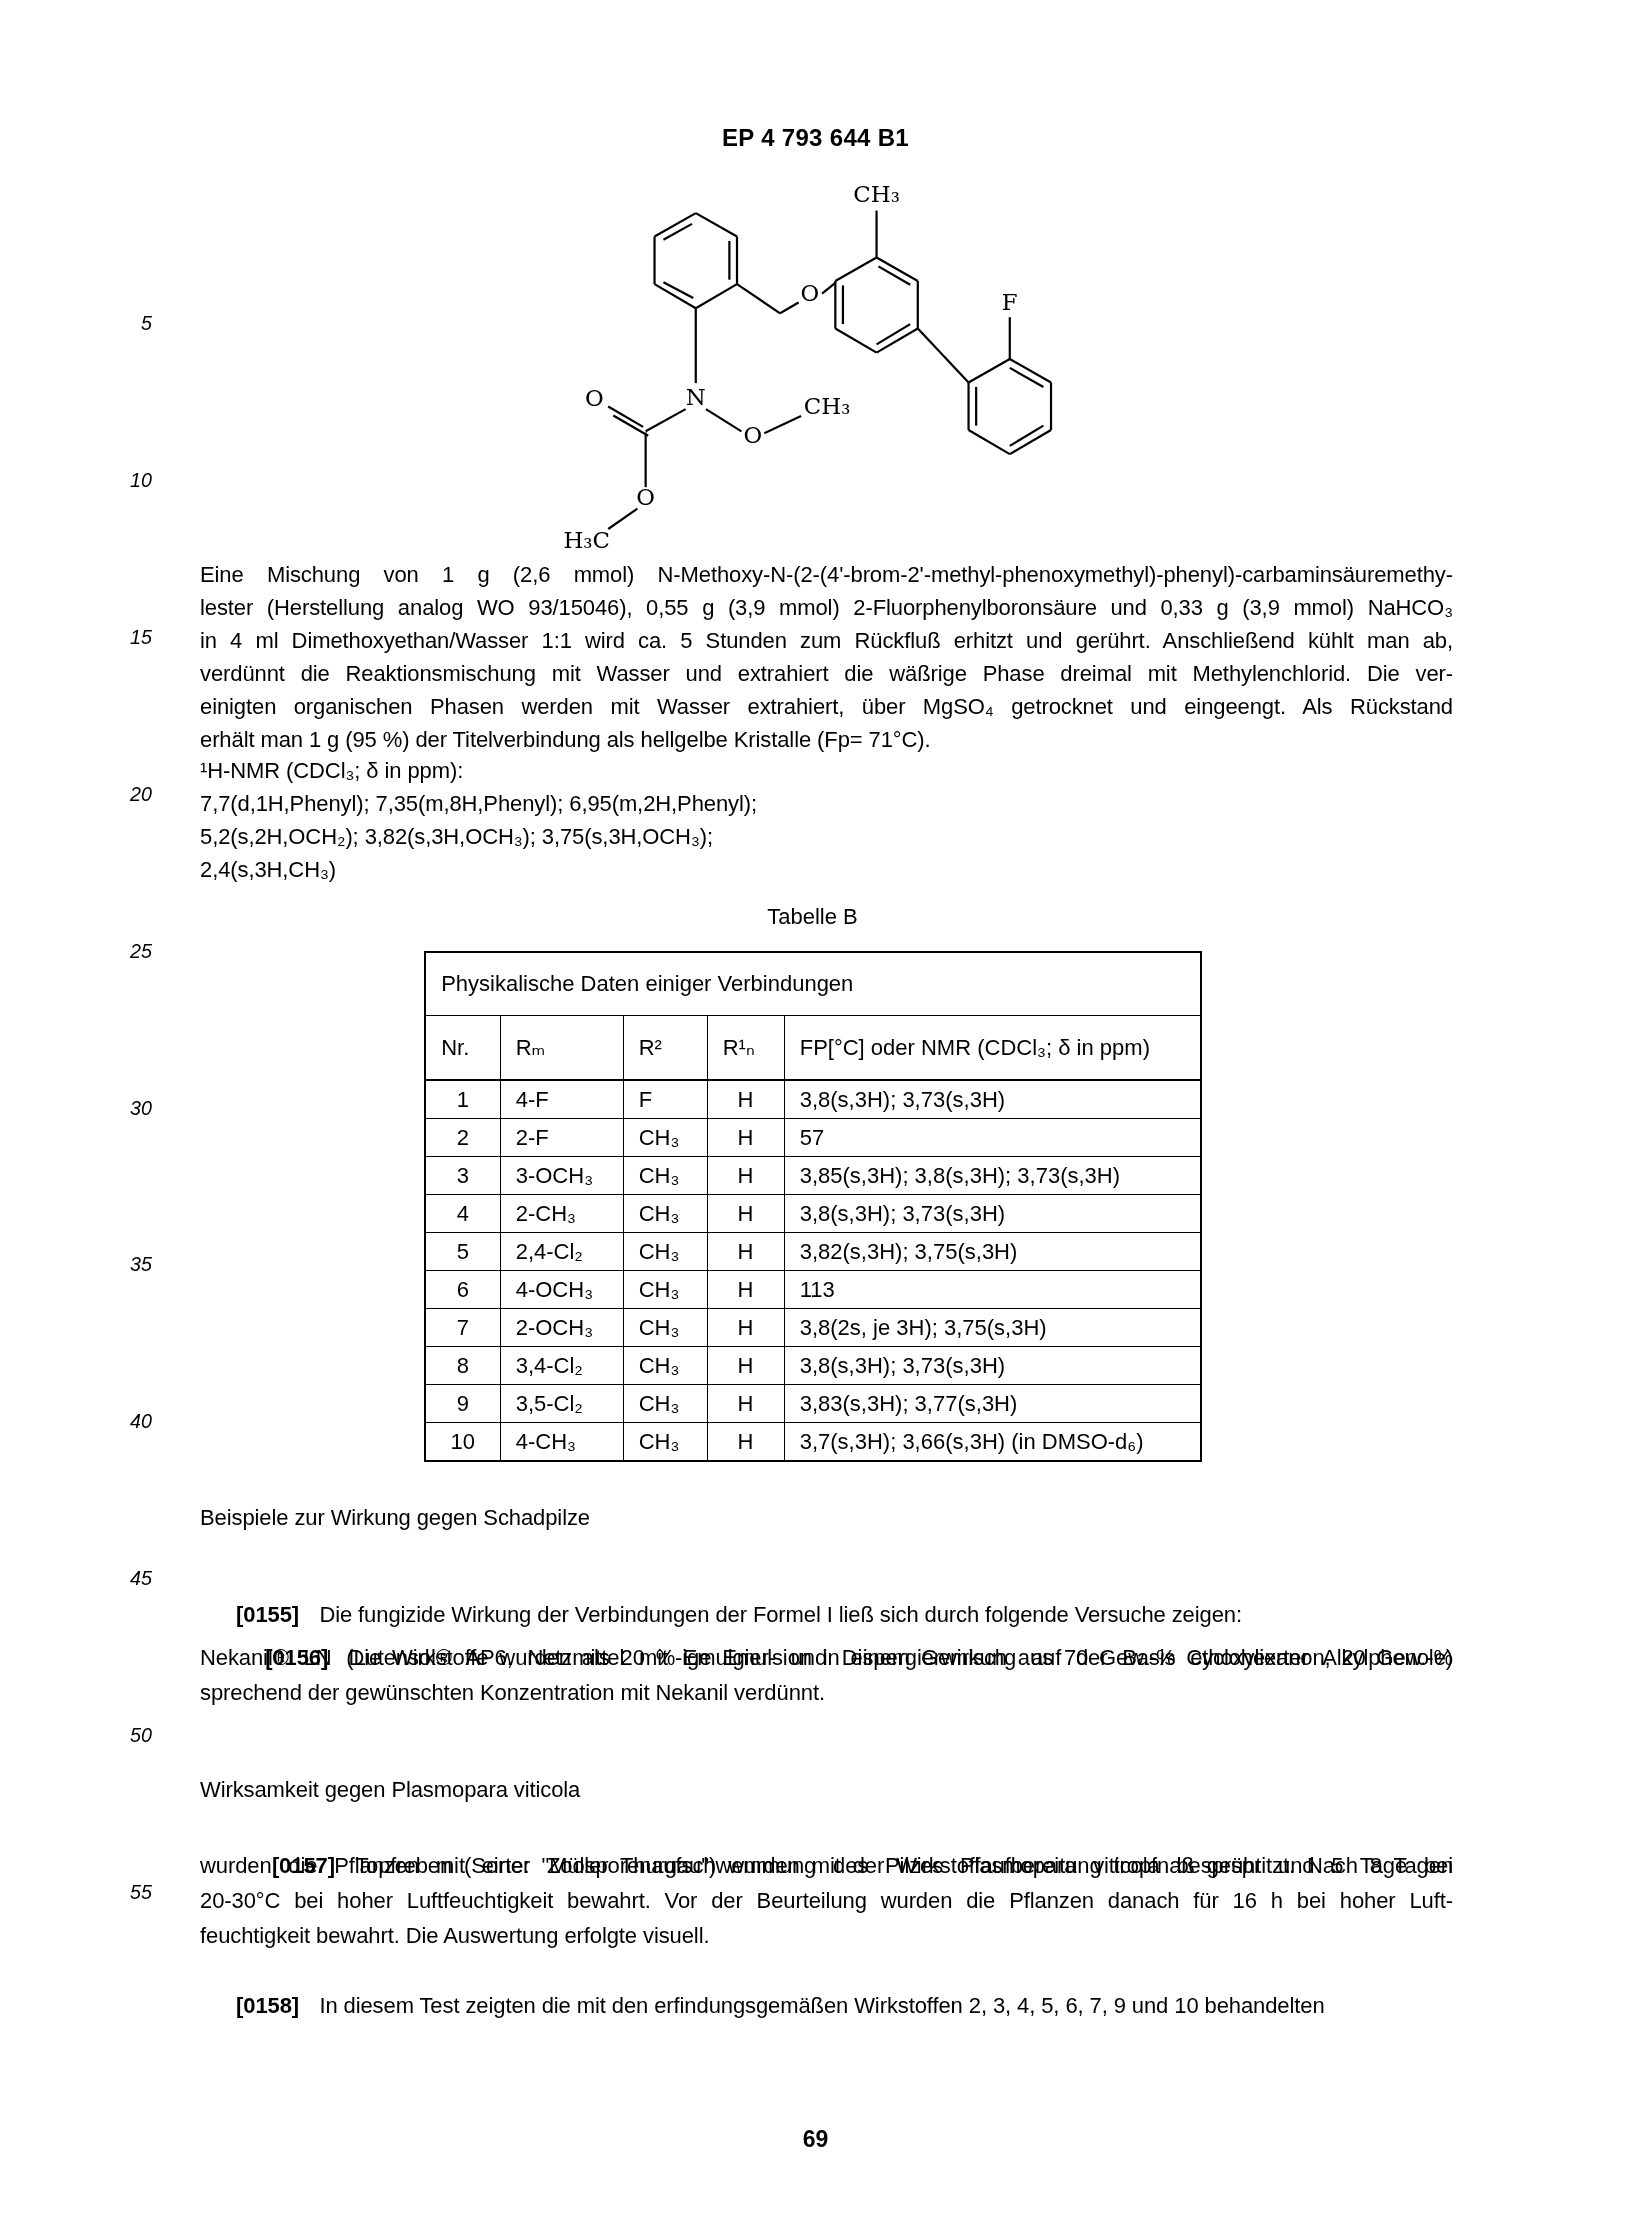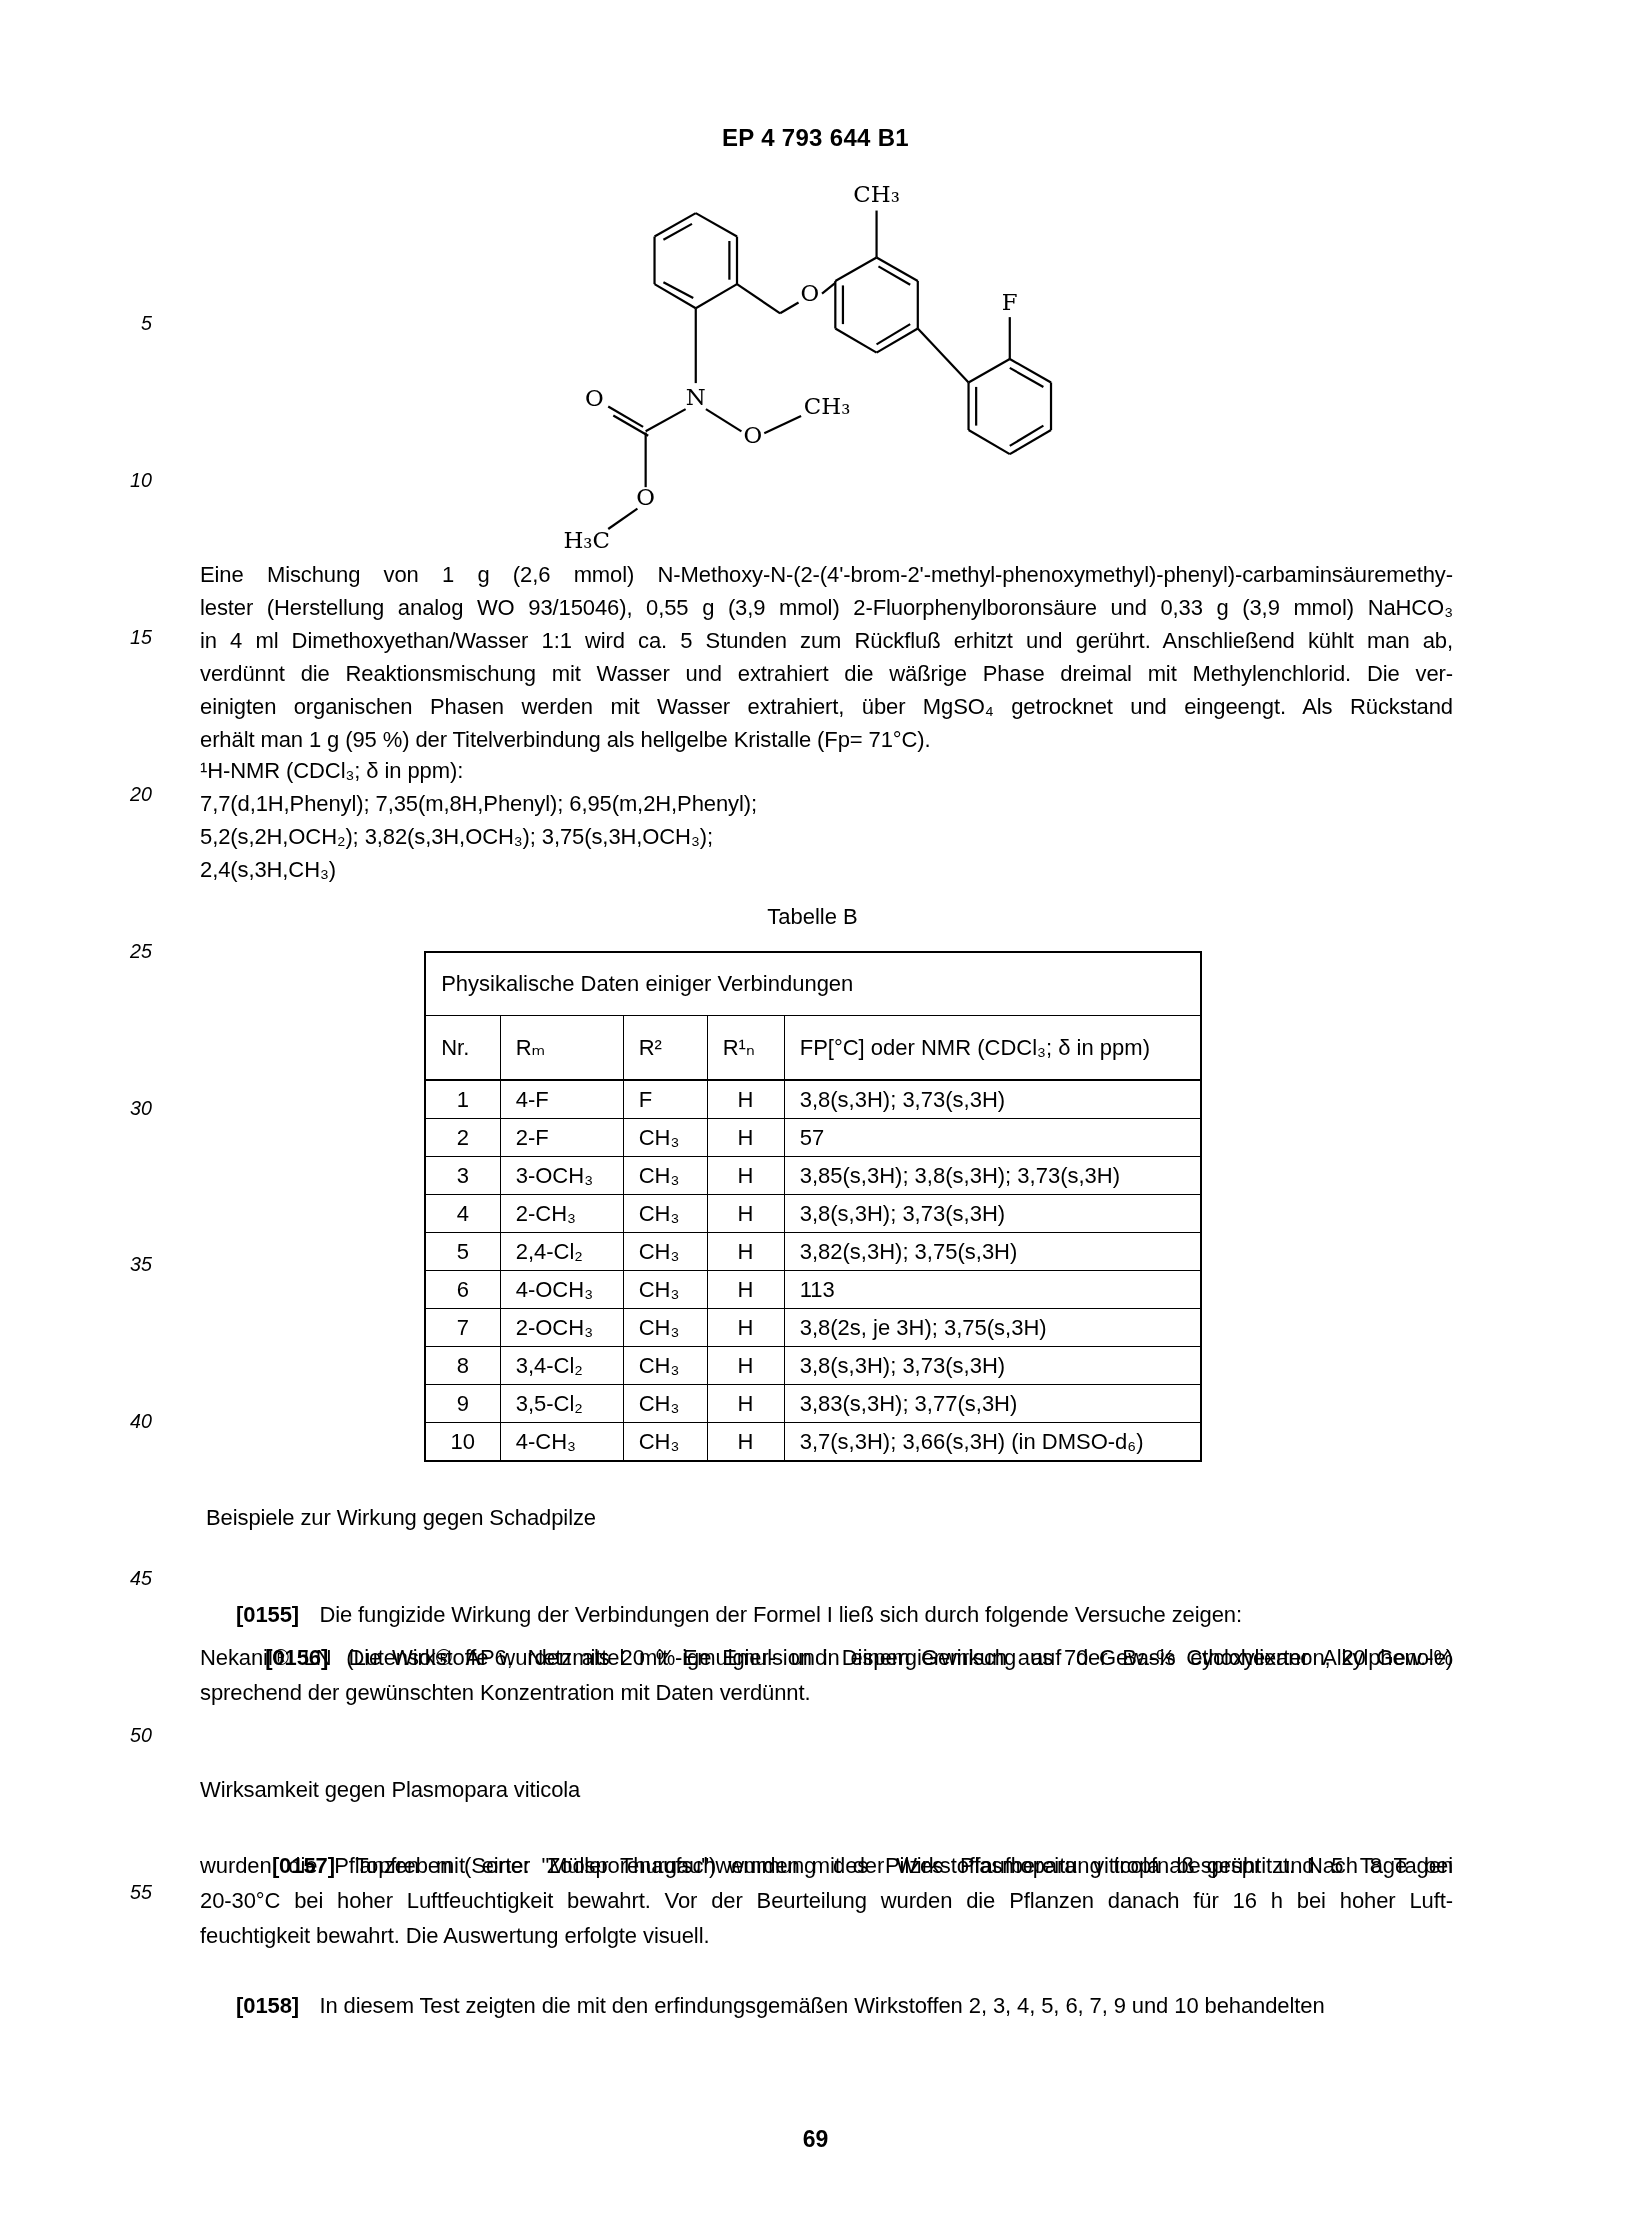--- a/index.html
+++ b/index.html
@@ -215,36 +215,36 @@
     <tr class="drow">
       <td class="ctr">10</td>
       <td>4-CH₃</td>
       <td>CH₃</td>
       <td class="ctr">H</td>
       <td>3,7(s,3H); 3,66(s,3H) (in DMSO-d₆)</td>
     </tr>
   </tbody>
     </table>
 
-  <div class="abs textblock" style="top:1501px;margin-left:6px;">
+  <div class="abs textblock" style="top:1501px;">
     <div class="line">Beispiele zur Wirkung gegen Schadpilze</div>
   </div>
 
   <div class="abs textblock" style="top:1565px;">
     <div class="line">
       <span class="ptag">[0155]</span><span>Die fungizide Wirkung der Verbindungen der Formel I ließ sich durch folgende Versuche zeigen:</span>
     </div>
   </div>
 
   <div class="abs textblock lh55" style="top:1605px;">
     <div class="line jline">
       <span class="ptag">[0156]</span><span>Die Wirkstoffe wurden als 20 %-ige Emulsion in einem Gemisch aus 70 Gew.-% Cyclohexanon, 20 Gew.-%</span>
     </div>
     <div class="line jline">Nekanil® LN (Lutensol® AP6, Netzmittel mit Emulgier- und Dispergierwirkung auf der Basis ethoxylierter Alkylphenole)</div>
-    <div class="line">sprechend der gewünschten Konzentration mit Daten verdünnt.</div>
+    <div class="line">sprechend der gewünschten Konzentration mit Nekanil verdünnt.</div>
   </div>
 
   <div class="abs textblock" style="top:1773px;">
     <div class="line">Wirksamkeit gegen Plasmopara viticola</div>
   </div>
 
   <div class="abs textblock lh55" style="top:1813px;">
     <div class="line jline">
       <span class="ptag">[0157]</span><span>Topfreben (Sorte: "Müller Thurgau") wurden mit der Wirkstoffaufbereitung tropfnaß gespritzt. Nach 8 Tagen</span>
     </div>

